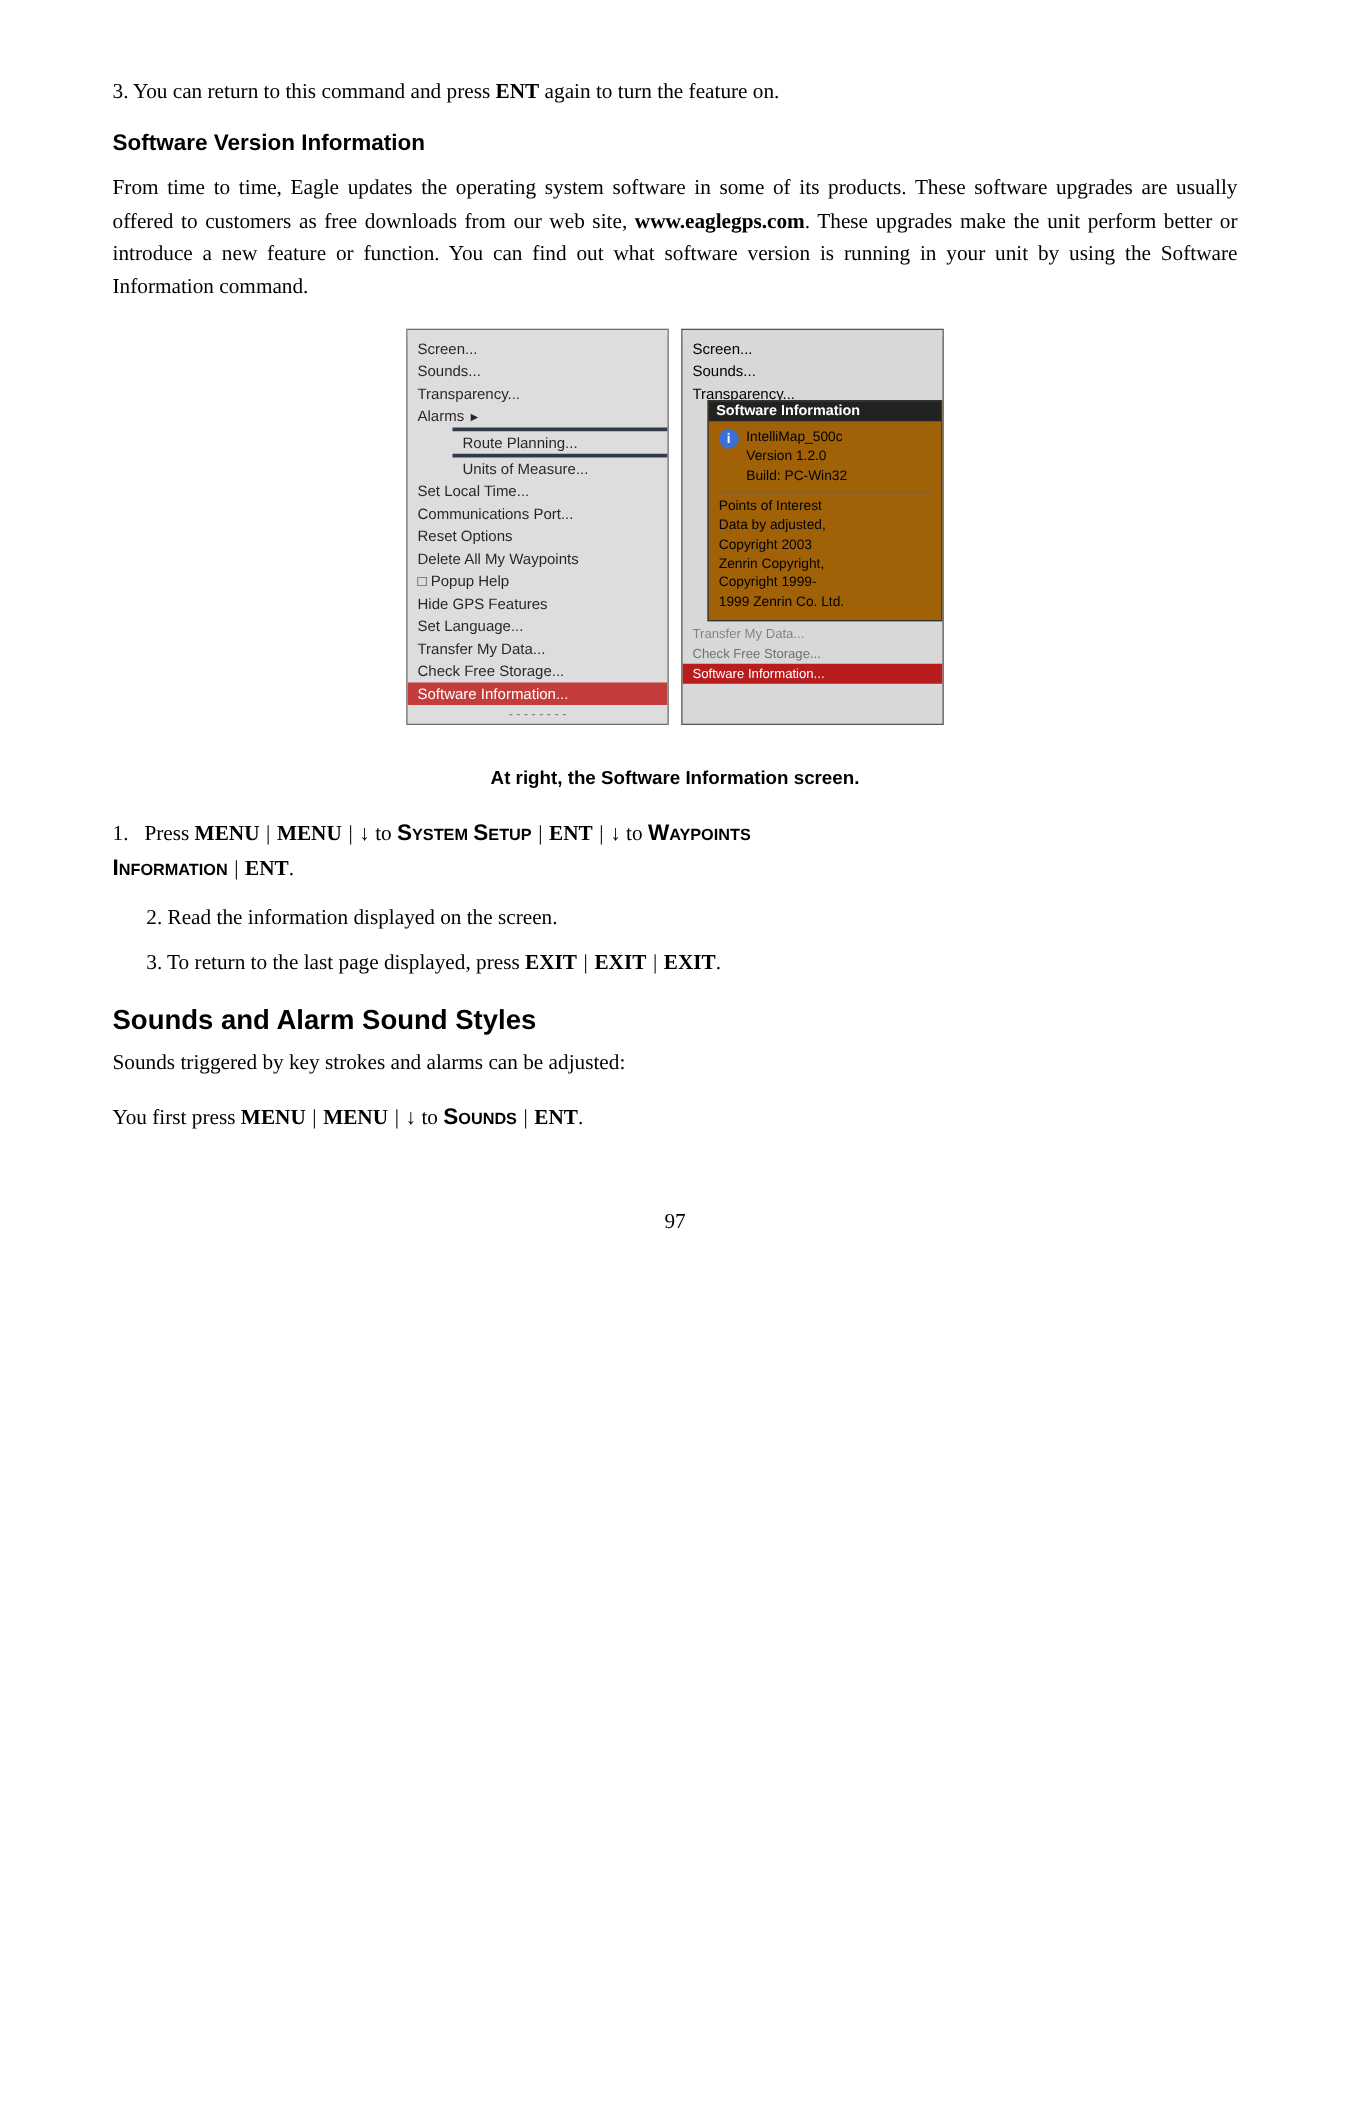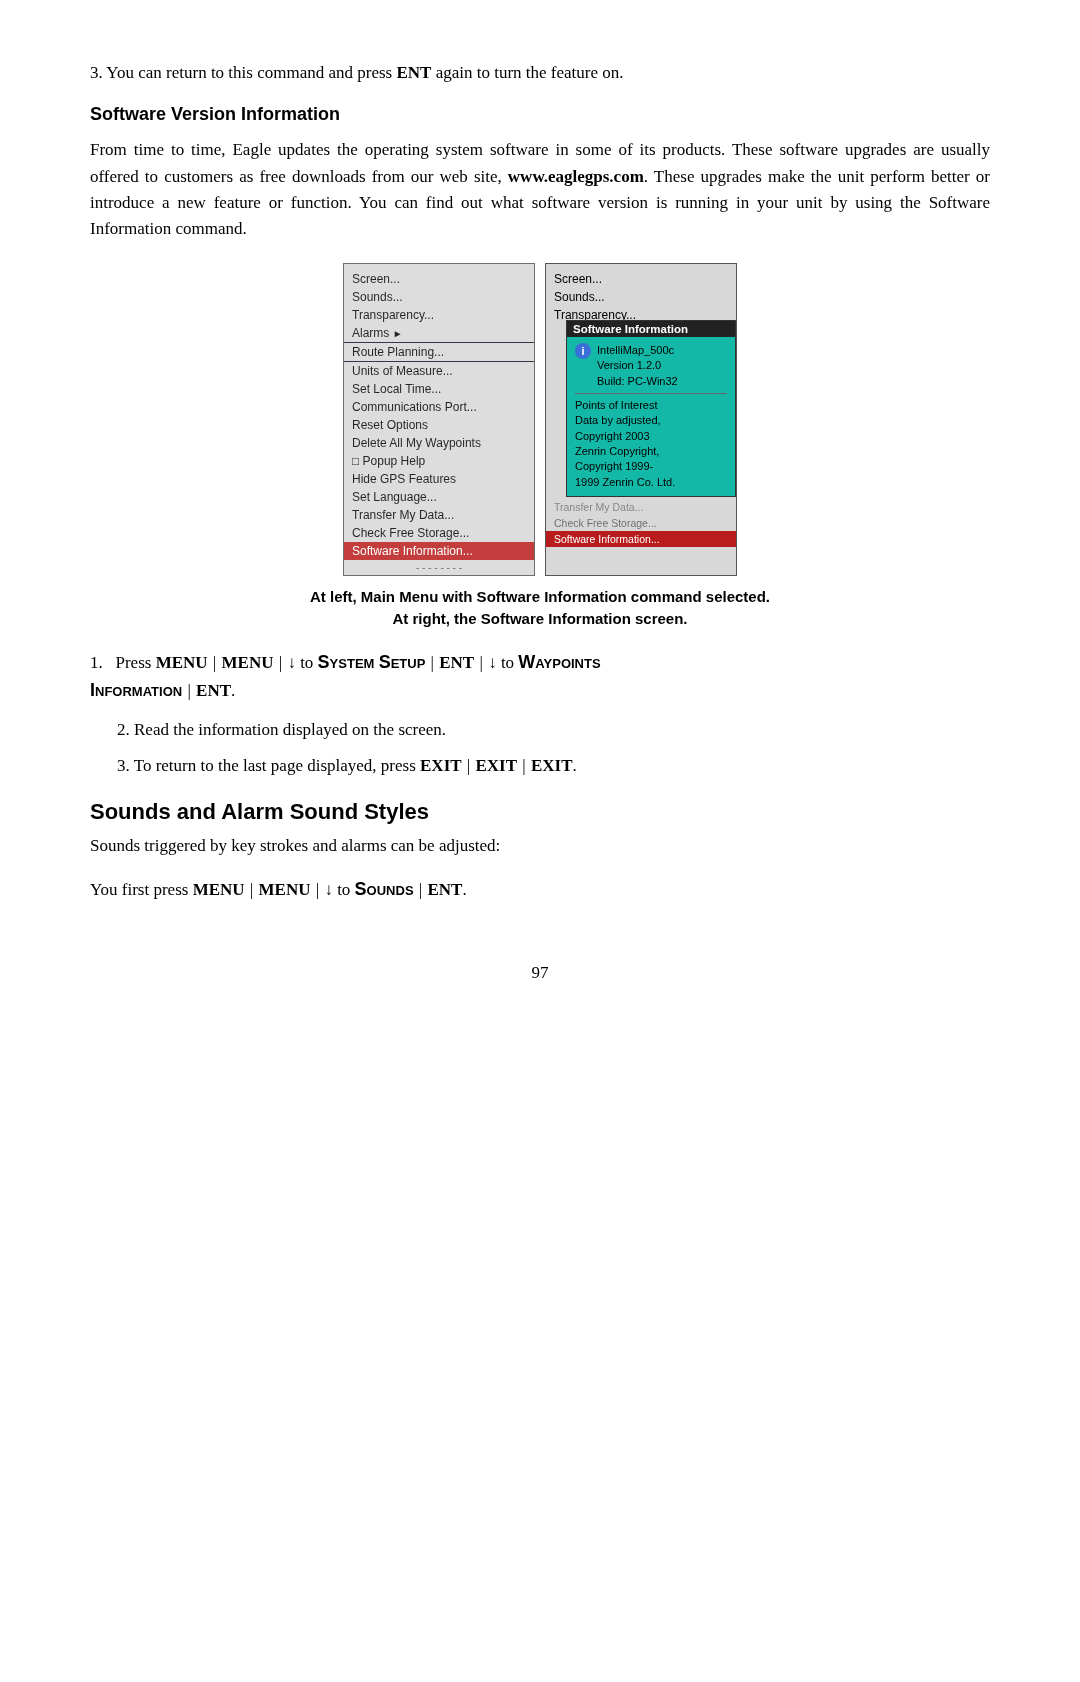--- a/index.html
+++ b/index.html
@@ -36,48 +36,49 @@
     }
     .screenshots-container {
       display: flex;
       justify-content: center;
       gap: 10px;
       margin: 20px 0 10px 0;
     }
     .screenshot {
       border: 1px solid #555;
       background: #d8d8d8;
-      width: 192px;
+      width: 210px;
       font-family: Arial, sans-serif;
       font-size: 12px;
       overflow: hidden;
       position: relative;
     }
     .screenshot-menu-item {
       padding: 2px 8px;
       white-space: nowrap;
       color: #000;
     }
     .screenshot-menu-item.selected {
       background: #b91c1c;
       color: #fff;
     }
     .screenshot-menu-item.group-sep {
-      border-top: 1px solid #0f172a;
+      border-top: 3px solid #0f172a;
+      margin-left: 36px;
     }
     .screenshot-header {
       background: #d8d8d8;
       padding: 4px 8px 2px 8px;
     }
     .popup-overlay {
       position: absolute;
       top: 56px;
       left: 20px;
       right: 0px;
-      background: #14b8a6;
+      background: #a16207;
       border: 1px solid #333;
       padding: 6px 8px;
       font-size: 11.5px;
       z-index: 10;
     }
     .popup-title-bar {
       background: #222;
       color: #fff;
       font-weight: bold;
       padding: 2px 6px;
@@ -213,21 +214,21 @@
     <div style="margin-top: 175px;">
       <div class="screenshot-menu-item" style="opacity:0.4; font-size:10.5px;">Transfer My Data...</div>
       <div class="screenshot-menu-item" style="opacity:0.5; font-size:10.5px;">Check Free Storage...</div>
       <div class="screenshot-menu-item selected" style="font-size:10.5px;">Software Information...</div>
     </div>
   </div>
 
 </div>
 
 <p class="caption">
-  <span>At left, Main Menu with Software Information command selected.</span><br>
+  <br>
   <span>At right, the Software Information screen.</span>
 </p>
 
 <p class="step-line">
   <span>1.&nbsp;&nbsp; Press </span><strong>MENU</strong><span class="pipe"> | </span><strong>MENU</strong><span class="pipe"> | </span><strong>↓</strong> to <span class="smallcaps">System</span> <span class="smallcaps">Setup</span><span class="pipe"> | </span><strong>ENT</strong><span class="pipe"> | </span><strong>↓</strong> to <span class="smallcaps">Waypoints</span>
   <br><span class="smallcaps">Information</span><span class="pipe"> | </span><strong>ENT</strong>.
 </p>
 
 <p class="step-line-block">2. Read the information displayed on the screen.</p>
 

